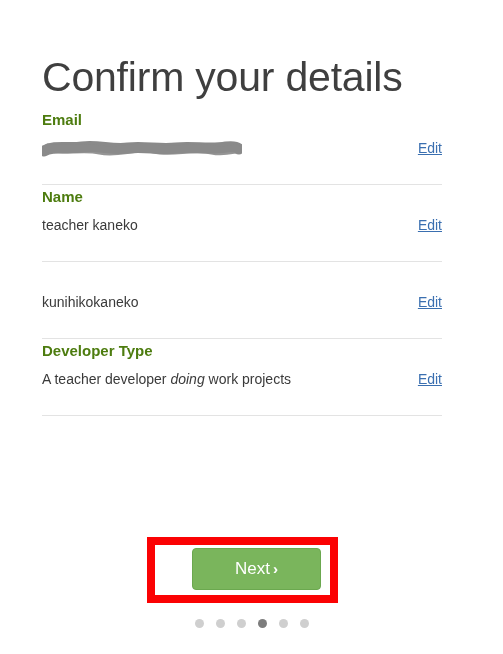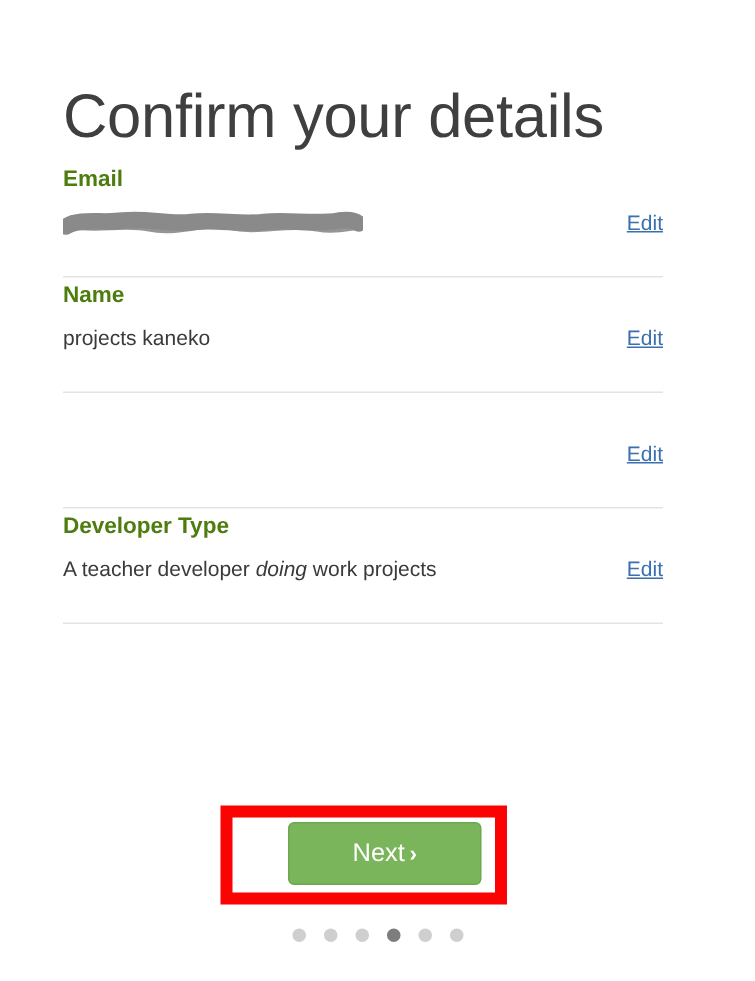--- a/index.html
+++ b/index.html
@@ -174,25 +174,26 @@
         <svg width="200" height="20" viewBox="0 0 200 20" xmlns="http://www.w3.org/2000/svg">
           <path d="M2,13 C12,7 26,11 40,9 C56,7 70,12 86,10 C102,8 118,12 134,10 C150,8 168,12 184,9 C192,8 196,10 197,11" stroke="#8a8a8a" stroke-width="11" stroke-linecap="round" fill="none"></path>
           <path d="M6,10 C22,14 40,8 58,12 C76,16 94,7 112,11 C130,15 150,8 170,12 C180,14 188,12 194,11" stroke="#8a8a8a" stroke-width="9" stroke-linecap="round" fill="none" opacity="0.9"></path>
         </svg>
       </div>
       <a class="edit-link">Edit</a>
     </div>
 
     <div class="detail-row">
       <div class="detail-label">Name</div>
-      <div class="detail-value">projects kaneko</div>
-      <a class="edit-link">Edit</a>
-    </div>
-
-    <div class="detail-row">
+      <div class="detail-value">teacher kaneko</div>
+      <a class="edit-link">Edit</a>
+    </div>
+
+    <div class="detail-row">
+      <div class="detail-value">kunihikokaneko</div>
       <a class="edit-link">Edit</a>
     </div>
 
     <div class="detail-row">
       <div class="detail-label">Developer Type</div>
       <div class="detail-value">
         <span>A teacher developer </span><em>doing</em><span> work projects</span>
       </div>
       <a class="edit-link">Edit</a>
     </div>

